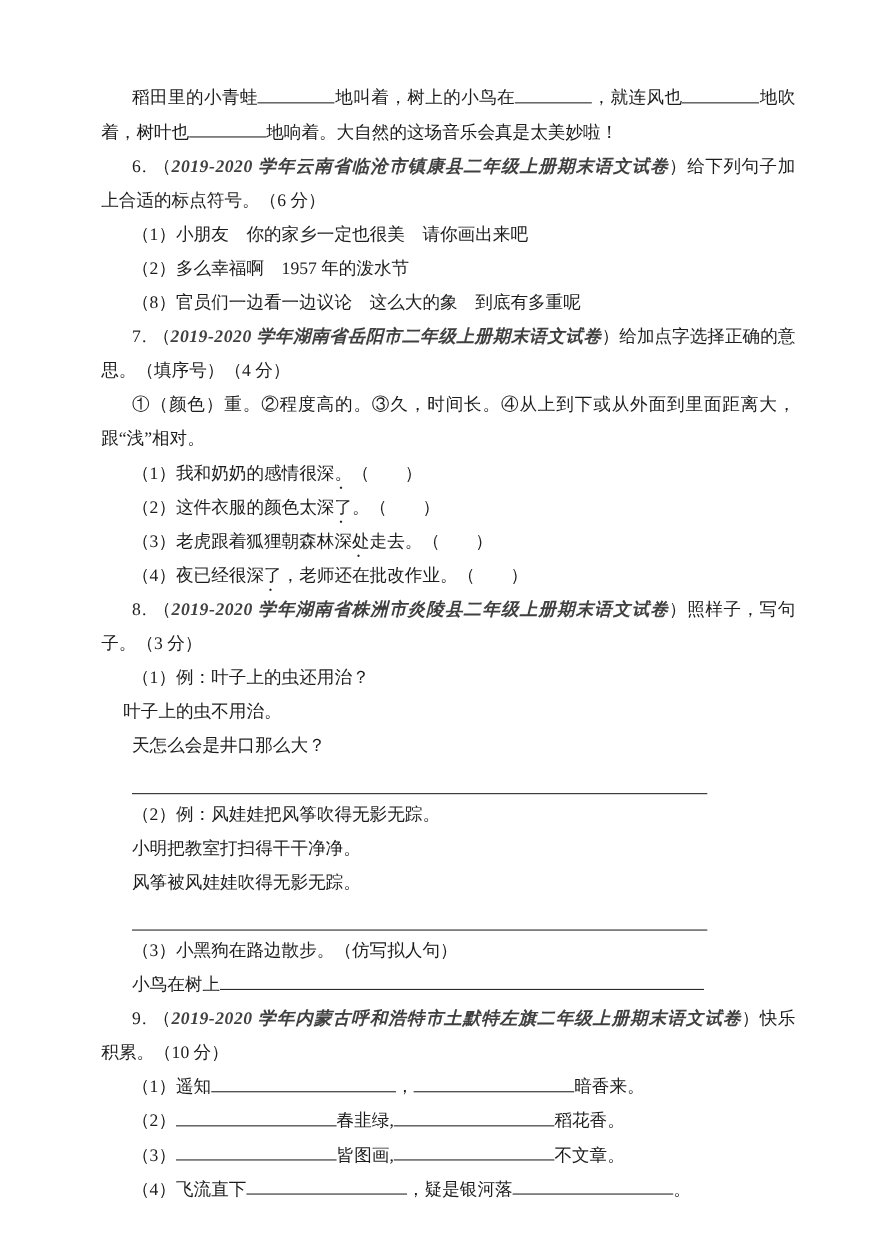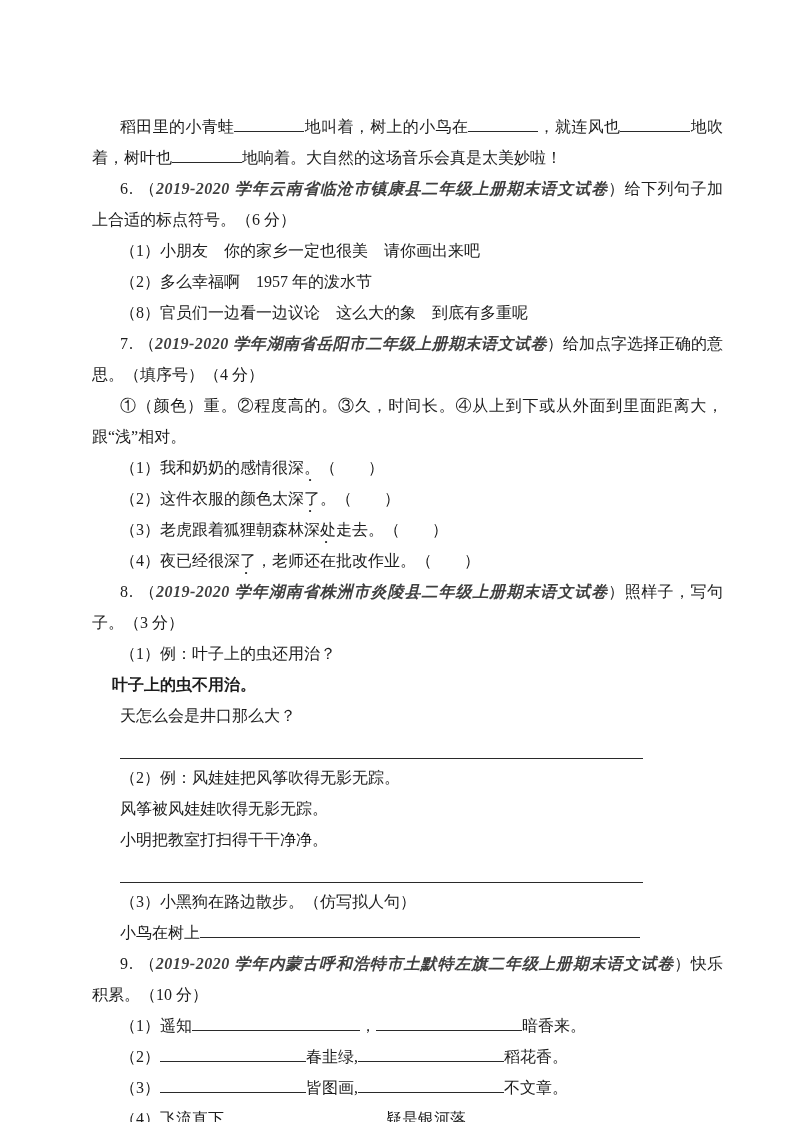--- a/index.html
+++ b/index.html
@@ -2,24 +2,24 @@
 <html><head>
 <meta charset="utf-8">
 <style>
   html, body { margin: 0; padding: 0; background: #ffffff; }
   body {
     width: 793px; height: 1122px;
     font-family: "Liberation Serif", "DejaVu Serif", serif;
     font-size: 16px; line-height: 31px; color: #1c1c1c;
     overflow: hidden;
   }
-  .doc { box-sizing: border-box; width: 793px; height: 1122px; padding: 111px 70px 0 92px; }
+  .doc { box-sizing: border-box; width: 793px; height: 1122px; padding: 74px 70px 0 92px; }
   p.para { margin: 0; text-align: justify; }
   .indent { text-indent: 28px; }
-  .ind-sm { text-indent: 20px; font-weight: bold; }
+  .ind-sm { text-indent: 20px; }
   .gap-top { margin-top: 6px; }
   .src { color: #404040; font-weight: 700; font-style: italic; letter-spacing: 0.5px; }
   .qnum { letter-spacing: 1px; }
   .bl { display: inline-block; border-bottom: 1px solid #2a2a2a; height: 13px; }
   .w72 { width: 70px; }
   .blq9 { width: 146px; }
   .w170 { width: 168px; }
   .w440 { width: 440px; }
   .blank-row { height: 31px; position: relative; }
   .blank-row::after {
@@ -50,22 +50,22 @@
   <p class="para indent gap-top"><span>（2）</span><span>这件衣服的颜色太</span><span class="em-dot">深</span><span>了。（　　）</span></p>
   <p class="para indent"><span>（3）</span><span>老虎跟着狐狸朝森林</span><span class="em-dot">深</span><span>处走去。（　　）</span></p>
   <p class="para indent"><span>（4）</span><span>夜已经很</span><span class="em-dot">深</span><span>了，老师还在批改作业。（　　）</span></p>
 
   <p class="para indent gap-top"><span class="qnum">8. </span><span>（</span><span class="src">2019-2020 学年湖南省株洲市炎陵县二年级上册期末语文试卷</span><span>）</span><span>照样子，写句子。（3 分）</span></p>
   <p class="para indent">（1）例：叶子上的虫还用治？</p>
   <p class="para ind-sm">叶子上的虫不用治。</p>
   <p class="para indent">天怎么会是井口那么大？</p>
   <div class="blank-row"></div>
   <p class="para indent">（2）例：风娃娃把风筝吹得无影无踪。</p>
+  <p class="para indent">小明把教室打扫得干干净净。</p>
   <p class="para indent">风筝被风娃娃吹得无影无踪。</p>
-  <p class="para indent">小明把教室打扫得干干净净。</p>
   <div class="blank-row"></div>
   <p class="para indent">（3）小黑狗在路边散步。（仿写拟人句）</p>
   <p class="para indent"><span>小鸟在树上</span><span class="bl w440"></span></p>
 
   <p class="para indent"><span class="qnum">9. </span><span>（</span><span class="src">2019-2020 学年内蒙古呼和浩特市土默特左旗二年级上册期末语文试卷</span><span>）</span><span>快乐积累。（10 分）</span></p>
   <p class="para indent"><span>（1）</span><span>遥知</span><span class="bl w170"></span><span>，</span><span class="bl blq9"></span><span>暗香来。</span></p>
   <p class="para indent"><span>（2）</span><span></span><span class="bl blq9"></span><span>春韭绿,</span><span class="bl blq9"></span><span>稻花香。</span></p>
   <p class="para indent"><span>（3）</span><span></span><span class="bl blq9"></span><span>皆图画,</span><span class="bl blq9"></span><span>不文章。</span></p>
   <p class="para indent"><span>（4）</span><span>飞流直下</span><span class="bl blq9"></span><span>，疑是银河落</span><span class="bl blq9"></span><span>。</span></p>
 

